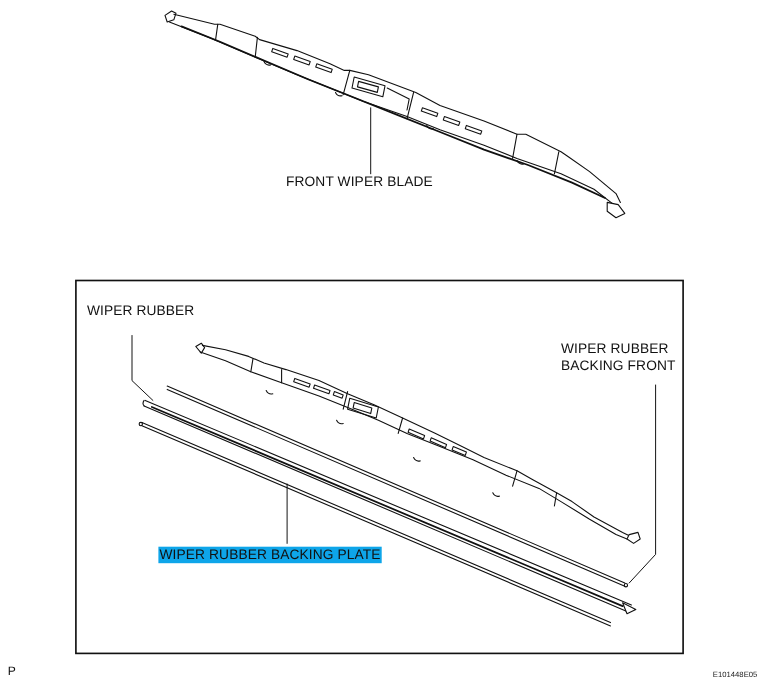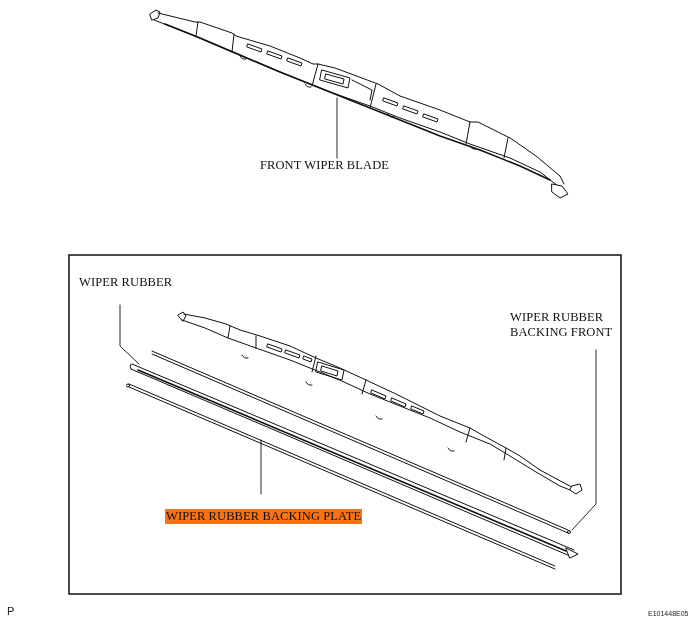--- a/index.html
+++ b/index.html
@@ -1,18 +1,18 @@
 <!DOCTYPE html>
 <html><head>
   <meta charset="utf-8">
   <style>
     html, body { margin: 0; padding: 0; background: #ffffff; }
     body { width: 693px; height: 627px; position: relative; overflow: hidden; font-family: "Liberation Sans", sans-serif; color: #111; }
     svg { position: absolute; left: 0; top: 0; }
-    .lbl { position: absolute; font-family: Liberation Serif, serif; font-size: 12.5px; color: #111; white-space: nowrap; line-height: 15px; letter-spacing: 0.1px; }
+    .lbl { position: absolute; font-family: Liberation Sans, sans-serif; font-size: 12.5px; color: #111; white-space: nowrap; line-height: 15px; letter-spacing: 0.1px; }
     .small { position: absolute; font-size: 7px; color: #222; font-family: "Liberation Sans", sans-serif; white-space: nowrap; }
     .pmark { position: absolute; font-size: 11px; color: #111; font-family: "Liberation Sans", sans-serif; }
   </style>
 </head>
 <body>
 
 <svg width="693" height="627" viewBox="0 0 693 627" xmlns="http://www.w3.org/2000/svg">
 
   <g fill="none" stroke="#111" stroke-width="1" stroke-linejoin="round" stroke-linecap="round">
 
@@ -102,16 +102,16 @@
   </g>
 </svg>
 
 <div class="lbl" style="left:260px; top:158px;">FRONT WIPER BLADE</div>
 
 <div class="lbl" style="left:79px; top:275px;">WIPER RUBBER</div>
 
 <div class="lbl" style="left:510px; top:310px;">WIPER RUBBER</div>
 <div class="lbl" style="left:510px; top:325px;">BACKING FRONT</div>
 
-<div class="lbl" style="left:165px; top:497px; background:#f97316; padding:0 1px;margin-top:12px;">WIPER RUBBER BACKING PLATE</div>
+<div class="lbl" style="left:144px; top:497px; background:#0ea5e9; padding:0 1px;">WIPER RUBBER BACKING PLATE</div>
 
 <div class="pmark" style="left:7px; top:605px;">P</div>
 <div class="small" style="left:648px; top:610px;">E101448E05</div>
 
 </body></html>

